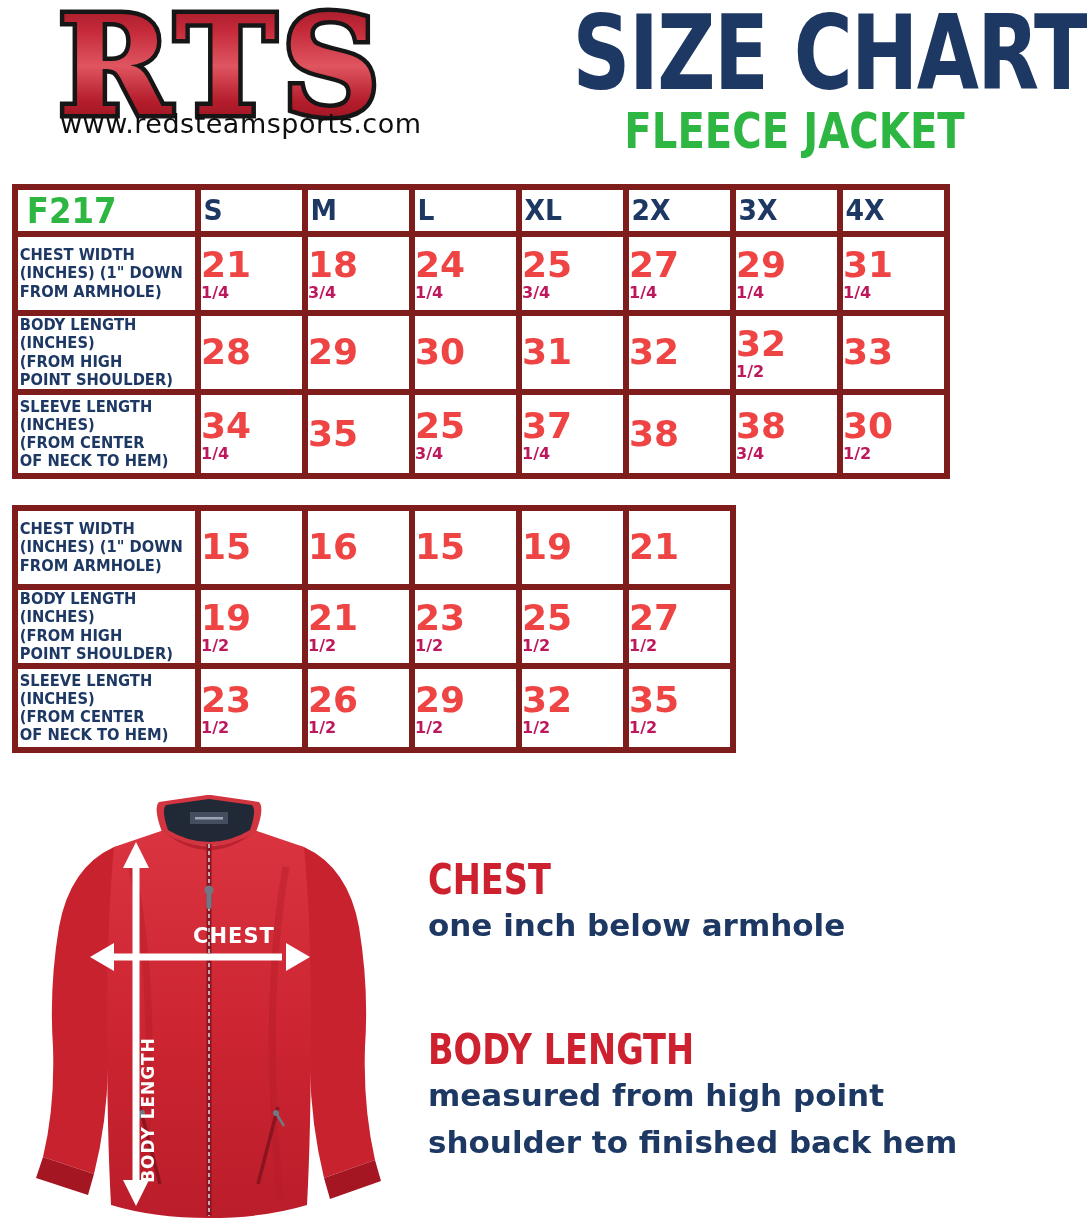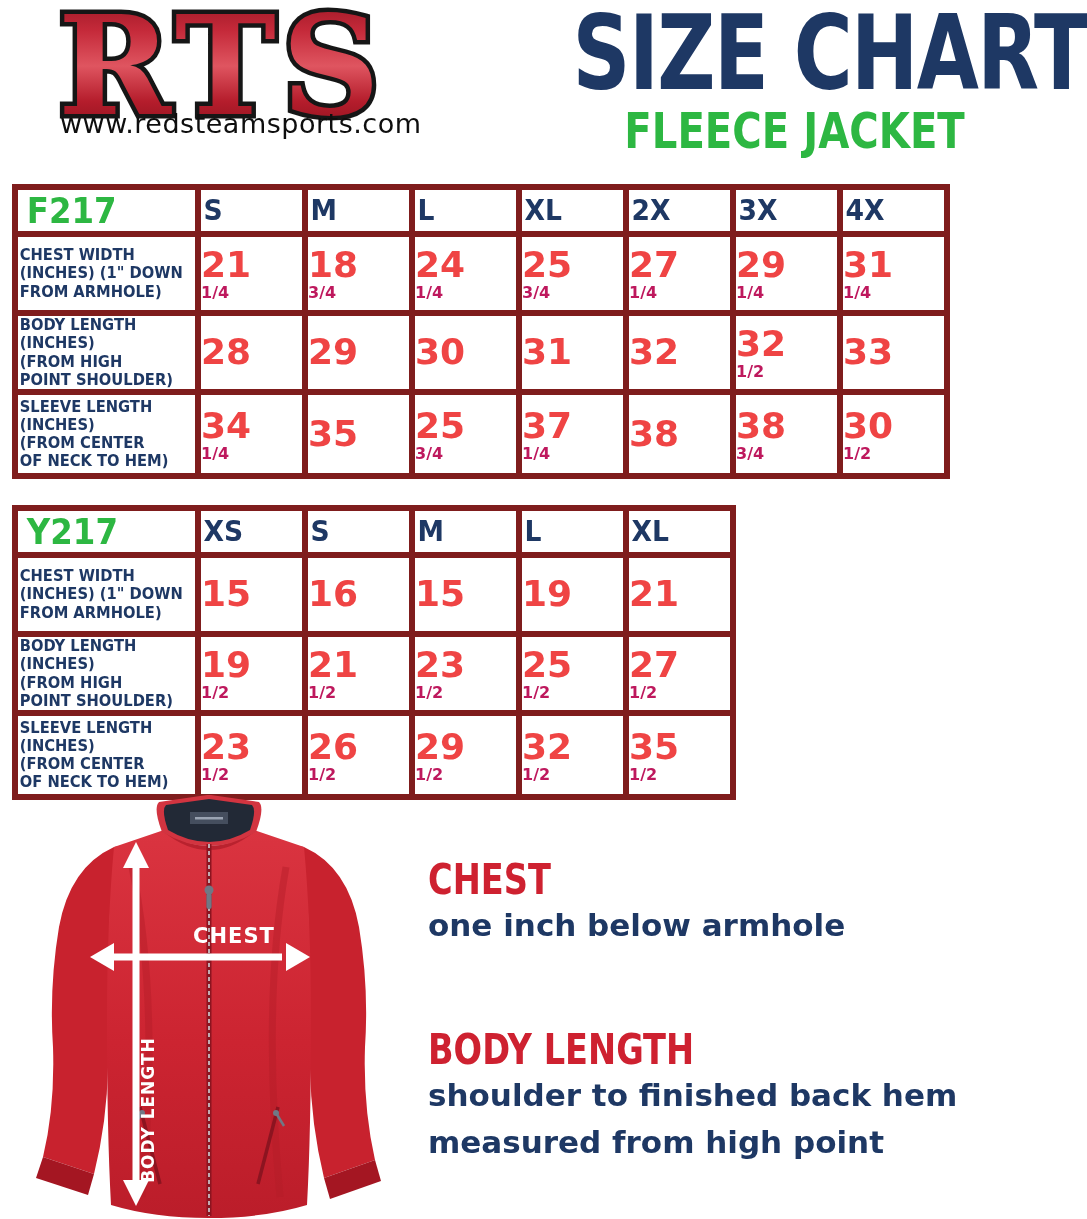--- a/index.html
+++ b/index.html
@@ -221,40 +221,20 @@
 <table class="size-table" id="tableY">
   <colgroup>
       <col class="col-label">
       <col class="col-size">
       <col class="col-size">
       <col class="col-size">
       <col class="col-size">
       <col class="col-size">
     </colgroup>
   <tbody>
-      <tr class="hdr">
-    <td class="corner">
-          <div class="code">Y217</div>
-        </td>
-    <td>
-          <div class="size-h">XS</div>
-        </td>
-    <td>
-          <div class="size-h">S</div>
-        </td>
-    <td>
-          <div class="size-h">M</div>
-        </td>
-    <td>
-          <div class="size-h">L</div>
-        </td>
-    <td>
-          <div class="size-h">XL</div>
-        </td>
-  </tr>
   <tr class="r1">
     <td class="rlabel">
       <div>CHEST WIDTH</div>
       <div>(INCHES) (1" DOWN</div>
       <div>FROM ARMHOLE)</div>
     </td>
     <td class="val">
           <div class="num">15</div>
           <div class="frac"></div>
         </td>
@@ -382,15 +362,15 @@
   <text x="220" y="151" text-anchor="middle" font-family="DejaVu Sans, sans-serif" font-size="21" font-weight="bold" fill="#ffffff" letter-spacing="1">CHEST</text>
   <text x="140" y="318" transform="rotate(-90 140 318)" text-anchor="middle" font-family="DejaVu Sans, sans-serif" font-size="17" font-weight="bold" fill="#ffffff" letter-spacing="1">BODY LENGTH</text>
 </svg>
 
 <div class="def" id="def-chest">
   <div class="def-title">CHEST</div>
   <div class="def-line">one inch below armhole</div>
 </div>
 <div class="def" id="def-body">
   <div class="def-title">BODY LENGTH</div>
+  <div class="def-line">measured from high point</div>
   <div class="def-line">shoulder to finished back hem</div>
-  <div class="def-line">measured from high point</div>
 </div>
 
 </body></html>

